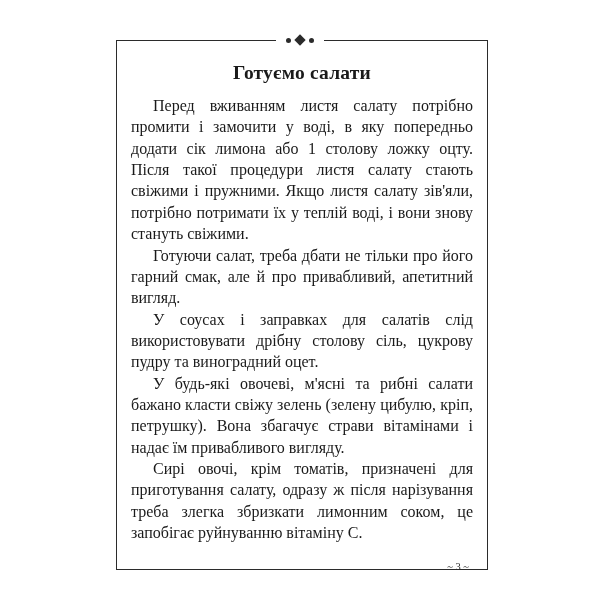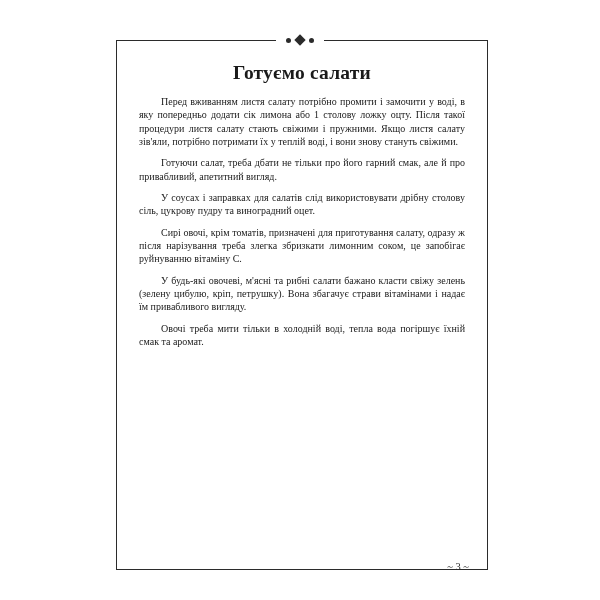--- a/index.html
+++ b/index.html
@@ -64,25 +64,25 @@
     width: 342px;
   }
   .doc-title {
     font-size: 19.5px;
     font-weight: bold;
     text-align: center;
     margin: 0 0 11px 0;
     letter-spacing: 0.2px;
   }
   .para {
-    font-size: 10px;
+    font-size: 16px;
     line-height: 1.335;
     text-align: justify;
     text-indent: 22px;
-    margin: 8px;
+    margin: 0;
     hyphens: none;
   }
   .page-number {
     position: absolute;
     right: 131px;
     bottom: 28px;
     font-size: 10.5px;
     color: #2b2b2b;
   }
 </style>
@@ -97,19 +97,18 @@
     <span class="dot"></span>
     <span class="diamond"></span>
     <span class="dot"></span>
   </div>
 
   <div class="content">
     <h1 class="doc-title">Готуємо салати</h1>
     <p class="para">Перед вживанням листя салату потрібно промити і замочити у воді, в яку попередньо додати сік лимона або 1 столову ложку оцту. Після такої процедури листя салату стають свіжими і пружними. Якщо листя салату зів'яли, потрібно потримати їх у теплій воді, і вони знову стануть свіжими.</p>
     <p class="para">Готуючи салат, треба дбати не тільки про його гарний смак, але й про привабливий, апетитний вигляд.</p>
     <p class="para">У соусах і заправках для салатів слід використовувати дрібну столову сіль, цукрову пудру та виноградний оцет.</p>
+    <p class="para">У будь-які овочеві, м'ясні та рибні салати бажано класти свіжу зелень (зелену цибулю, кріп, петрушку). Вона збагачує страви вітамінами і надає їм привабливого вигляду.</p>
     <p class="para">Сирі овочі, крім томатів, призначені для приготування салату, одразу ж після нарізування треба злегка збризкати лимонним соком, це запобігає руйнуванню вітаміну С.</p>
-    <p class="para">У будь-які овочеві, м'ясні та рибні салати бажано класти свіжу зелень (зелену цибулю, кріп, петрушку). Вона збагачує страви вітамінами і надає їм привабливого вигляду.</p>
-    <p class="para">Овочі треба мити тільки в холодній воді, тепла вода погіршує їхній смак та аромат.</p>
   </div>
 
   <div class="page-number">~ 3 ~</div>
 </div>
 
 </body></html>

